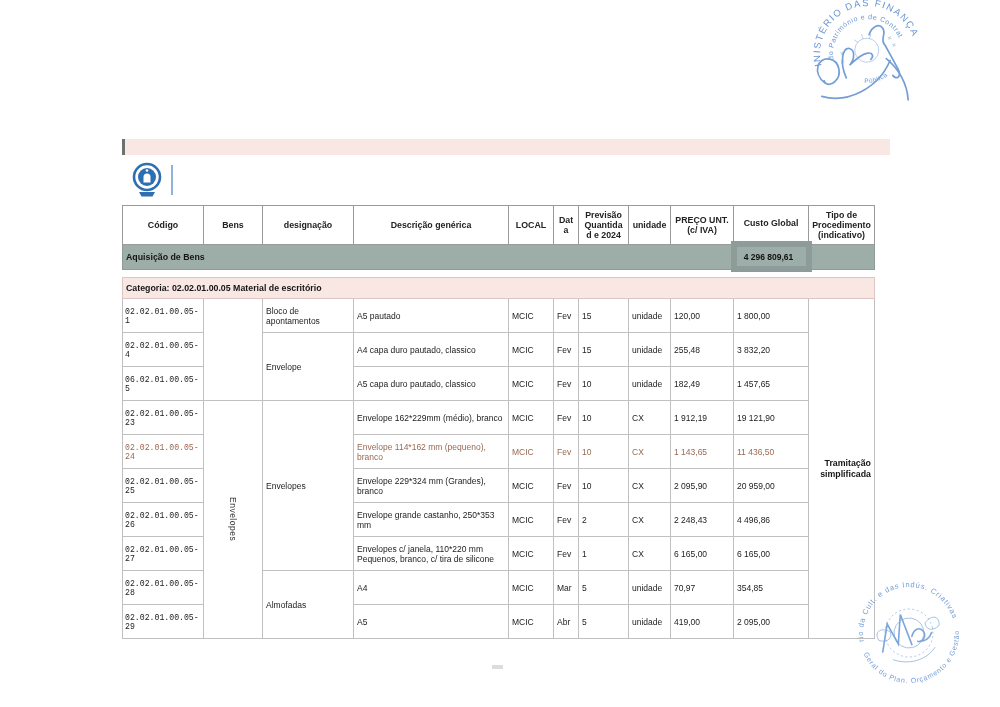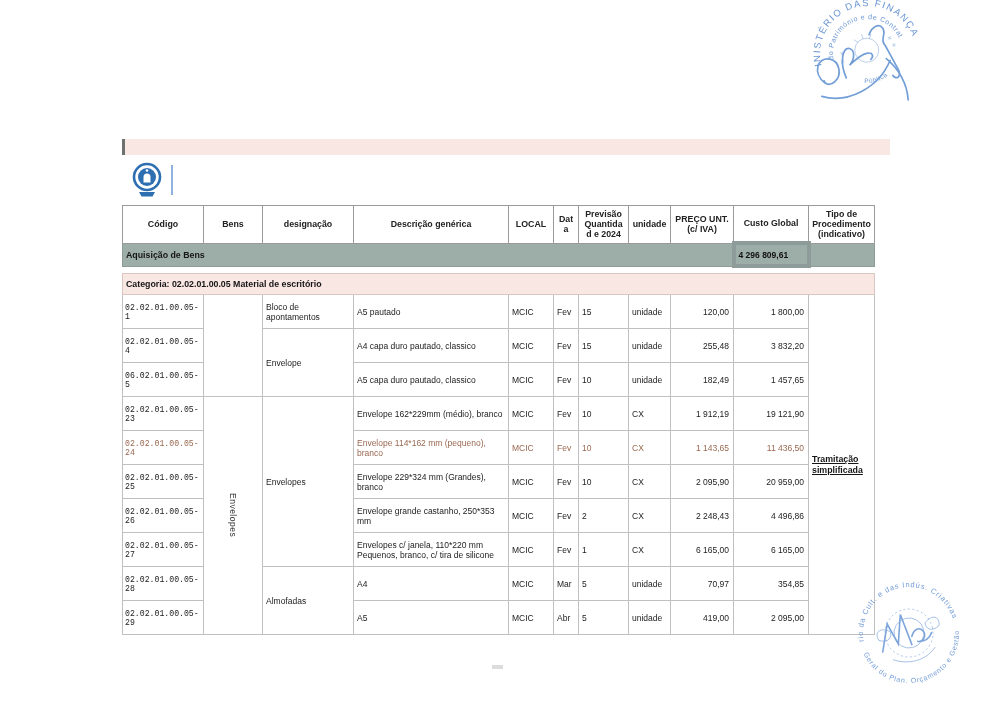--- a/index.html
+++ b/index.html
@@ -22,29 +22,29 @@
   .procurement-table th,.procurement-table td{
     border:1px solid #b3b3b3;padding:1px 3px;vertical-align:middle;overflow:hidden;
     word-wrap:break-word;
   }
   .procurement-table thead th{
     font-weight:bold;font-size:8.8px;text-align:center;height:33px;background:#fff;
     border-color:#9a9a9a;line-height:1.15;
   }
   tr.summary td{background:#9dada8;height:17px;border-color:#8d9c98;margin-top:32px;}
   td.summary-label{font-weight:bold;font-size:8.8px;color:#161616;}
-  td.summary-total{background:#ffffff;font-weight:bold;text-align:left;padding-right:8px;border:4px solid #0c4a6e;color:#111;}
+  td.summary-total{background:#ffffff;font-weight:bold;text-align:center;padding-right:8px;border:6px solid #0c4a6e;color:#111;}
   tr.spacer td{border:none;background:#ffffff;height:5px;padding:0;}
   tr.category td{background:#f9e7e4;font-weight:bold;font-size:8.8px;height:18px;border-color:#dcc6c2;color:#161616;}
   tr.data td{height:31px;background:#ffffff;border-color:#c0c0c0;}
   td.codigo{font-size:8.2px;padding-left:2px;font-family:Liberation Mono, monospace;}
-  td.num{text-align:right;padding-right:4px;}
+  td.num{text-align:left;padding-right:4px;}
   td.bens-cell{background:#f8f8f1;text-align:center;}
   .vert{writing-mode:vertical-rl;margin:0 auto;letter-spacing:0.5px;color:#333;}
-  td.tipo-cell{font-weight:bold;text-align:left;font-size:8.8px;line-height:1.25;color:#161616;text-decoration:underline;}
+  td.tipo-cell{font-weight:bold;text-align:right;font-size:8.8px;line-height:1.25;color:#161616;}
   tr.row-tint td{color:#9a6952;}
   
   .stamp{position:absolute;pointer-events:none;}
   .stamp-top{left:778px;top:-12px;width:180px;height:150px;}
   .stamp-bottom{left:843px;top:563px;width:140px;height:150px;}
   
   .page-dash{position:absolute;left:492px;top:665px;width:11px;height:4px;background:#c9c9c9;opacity:0.65;}
 </style>
 </head>
 <body>

